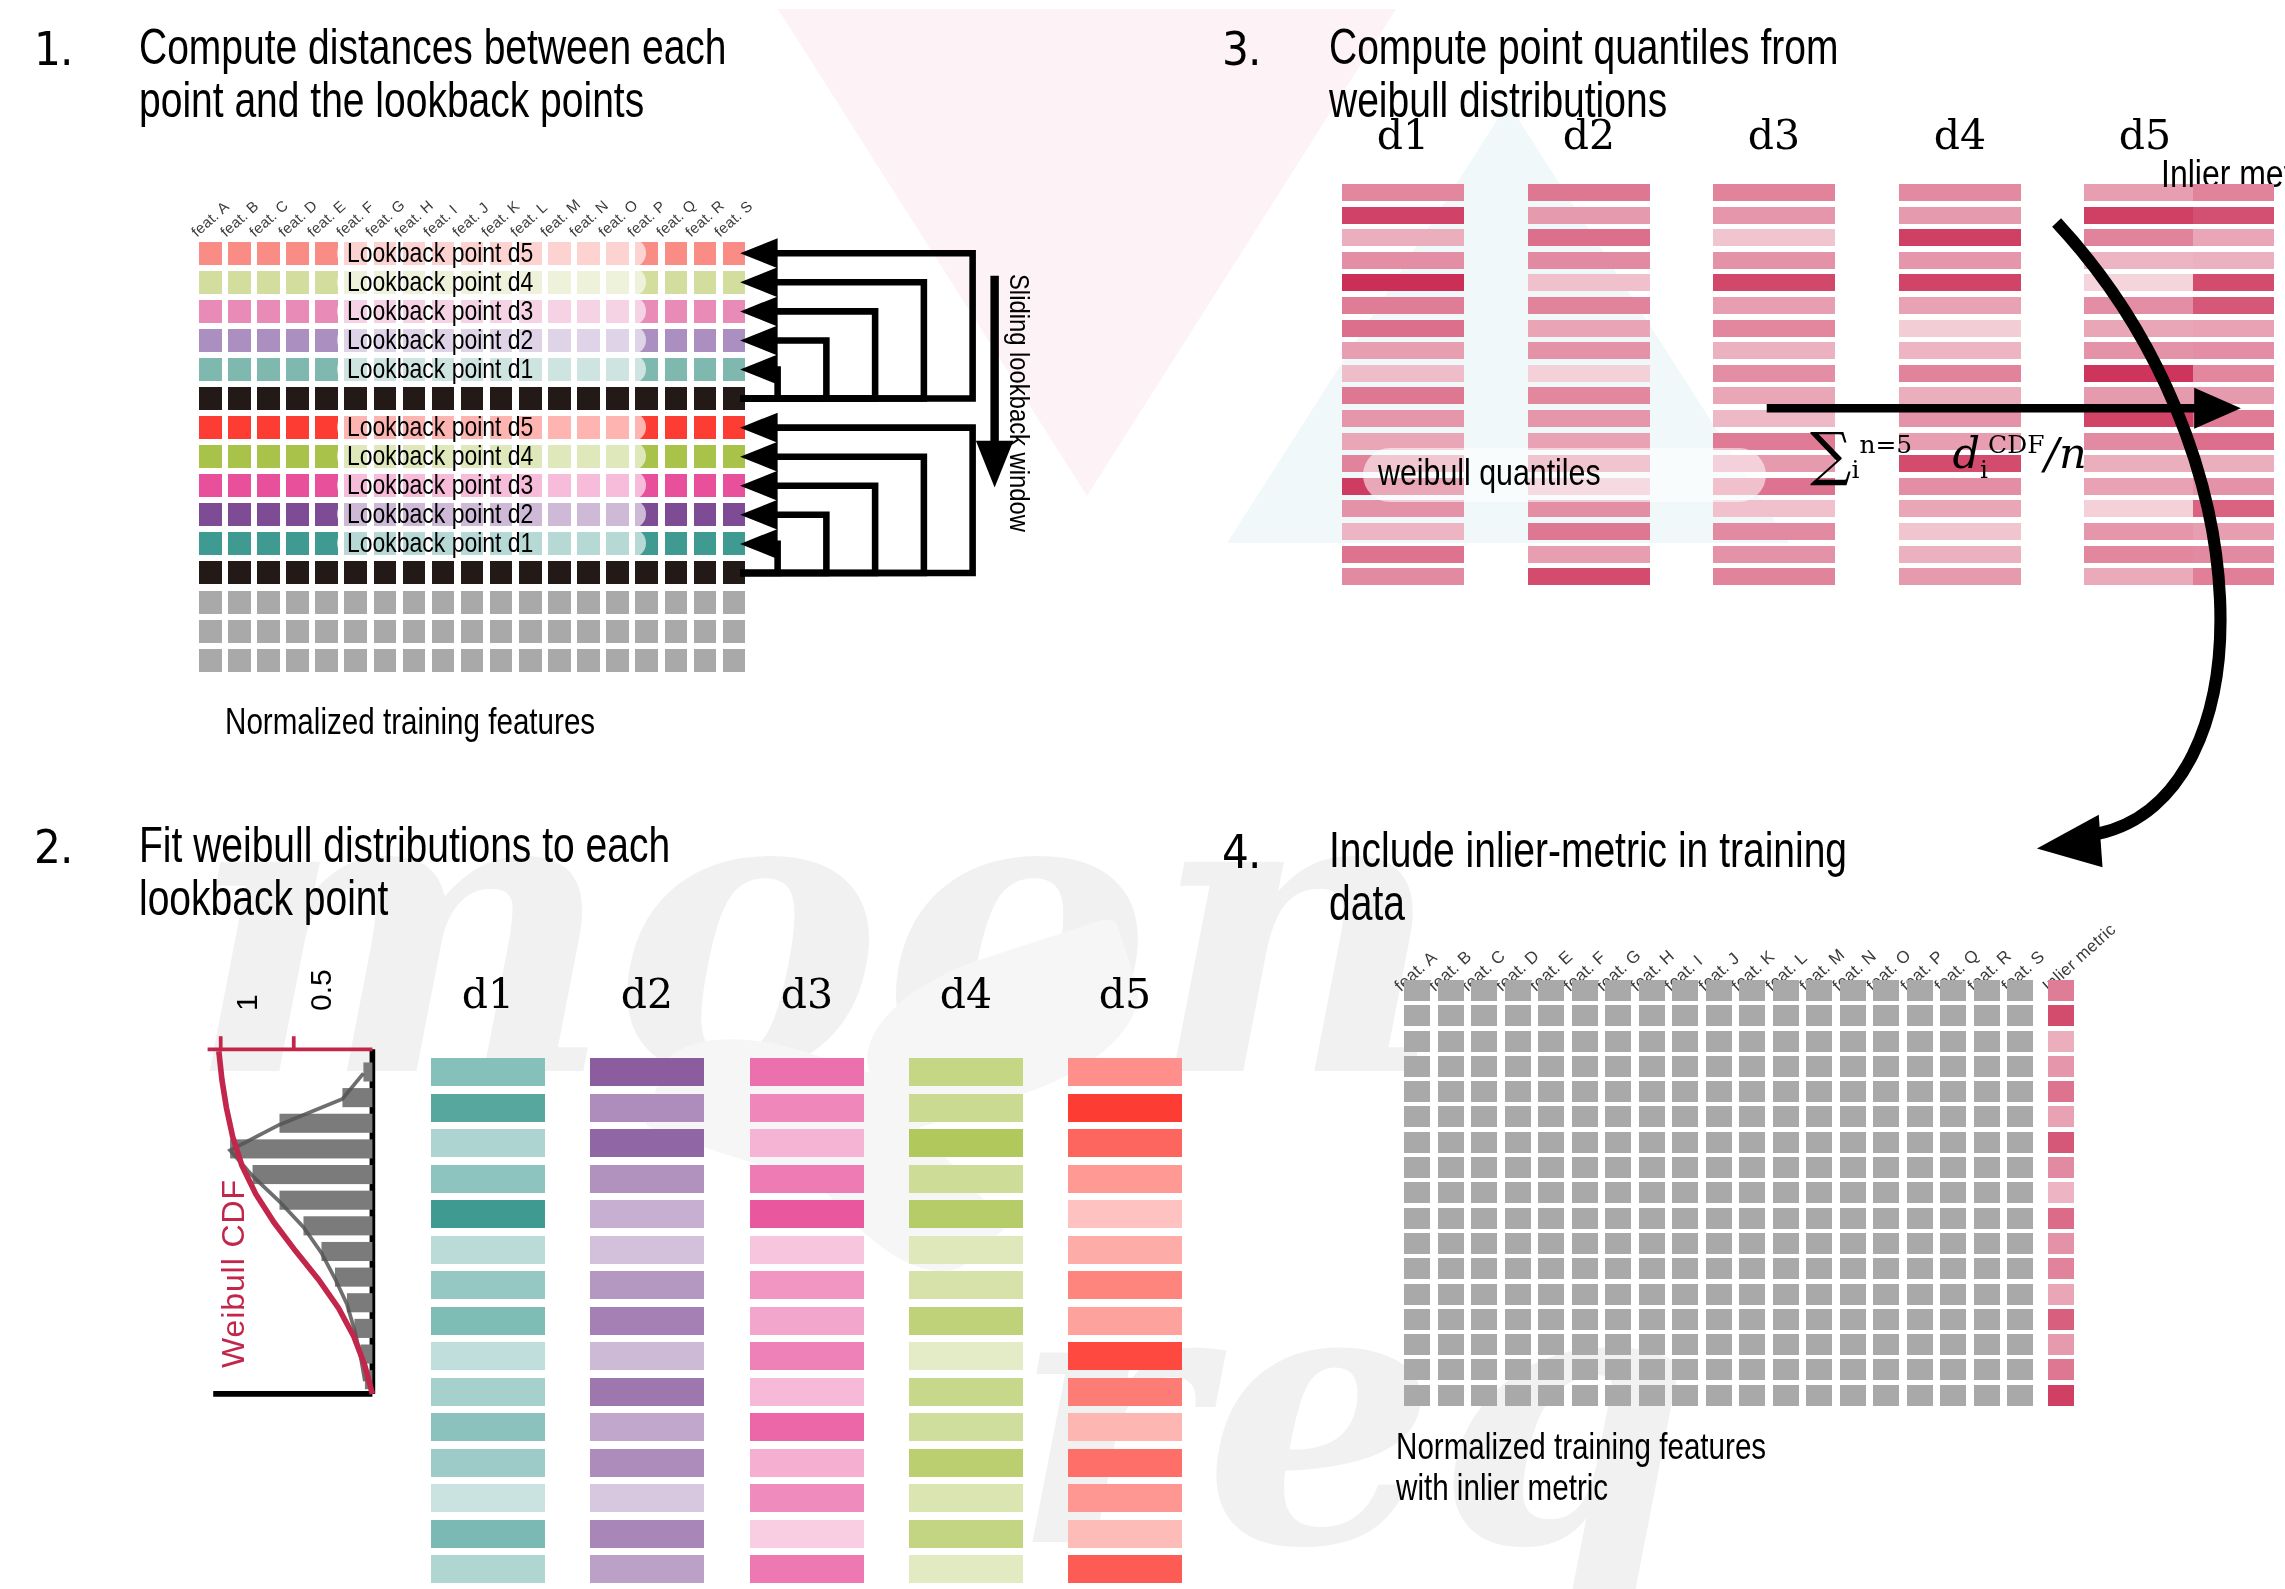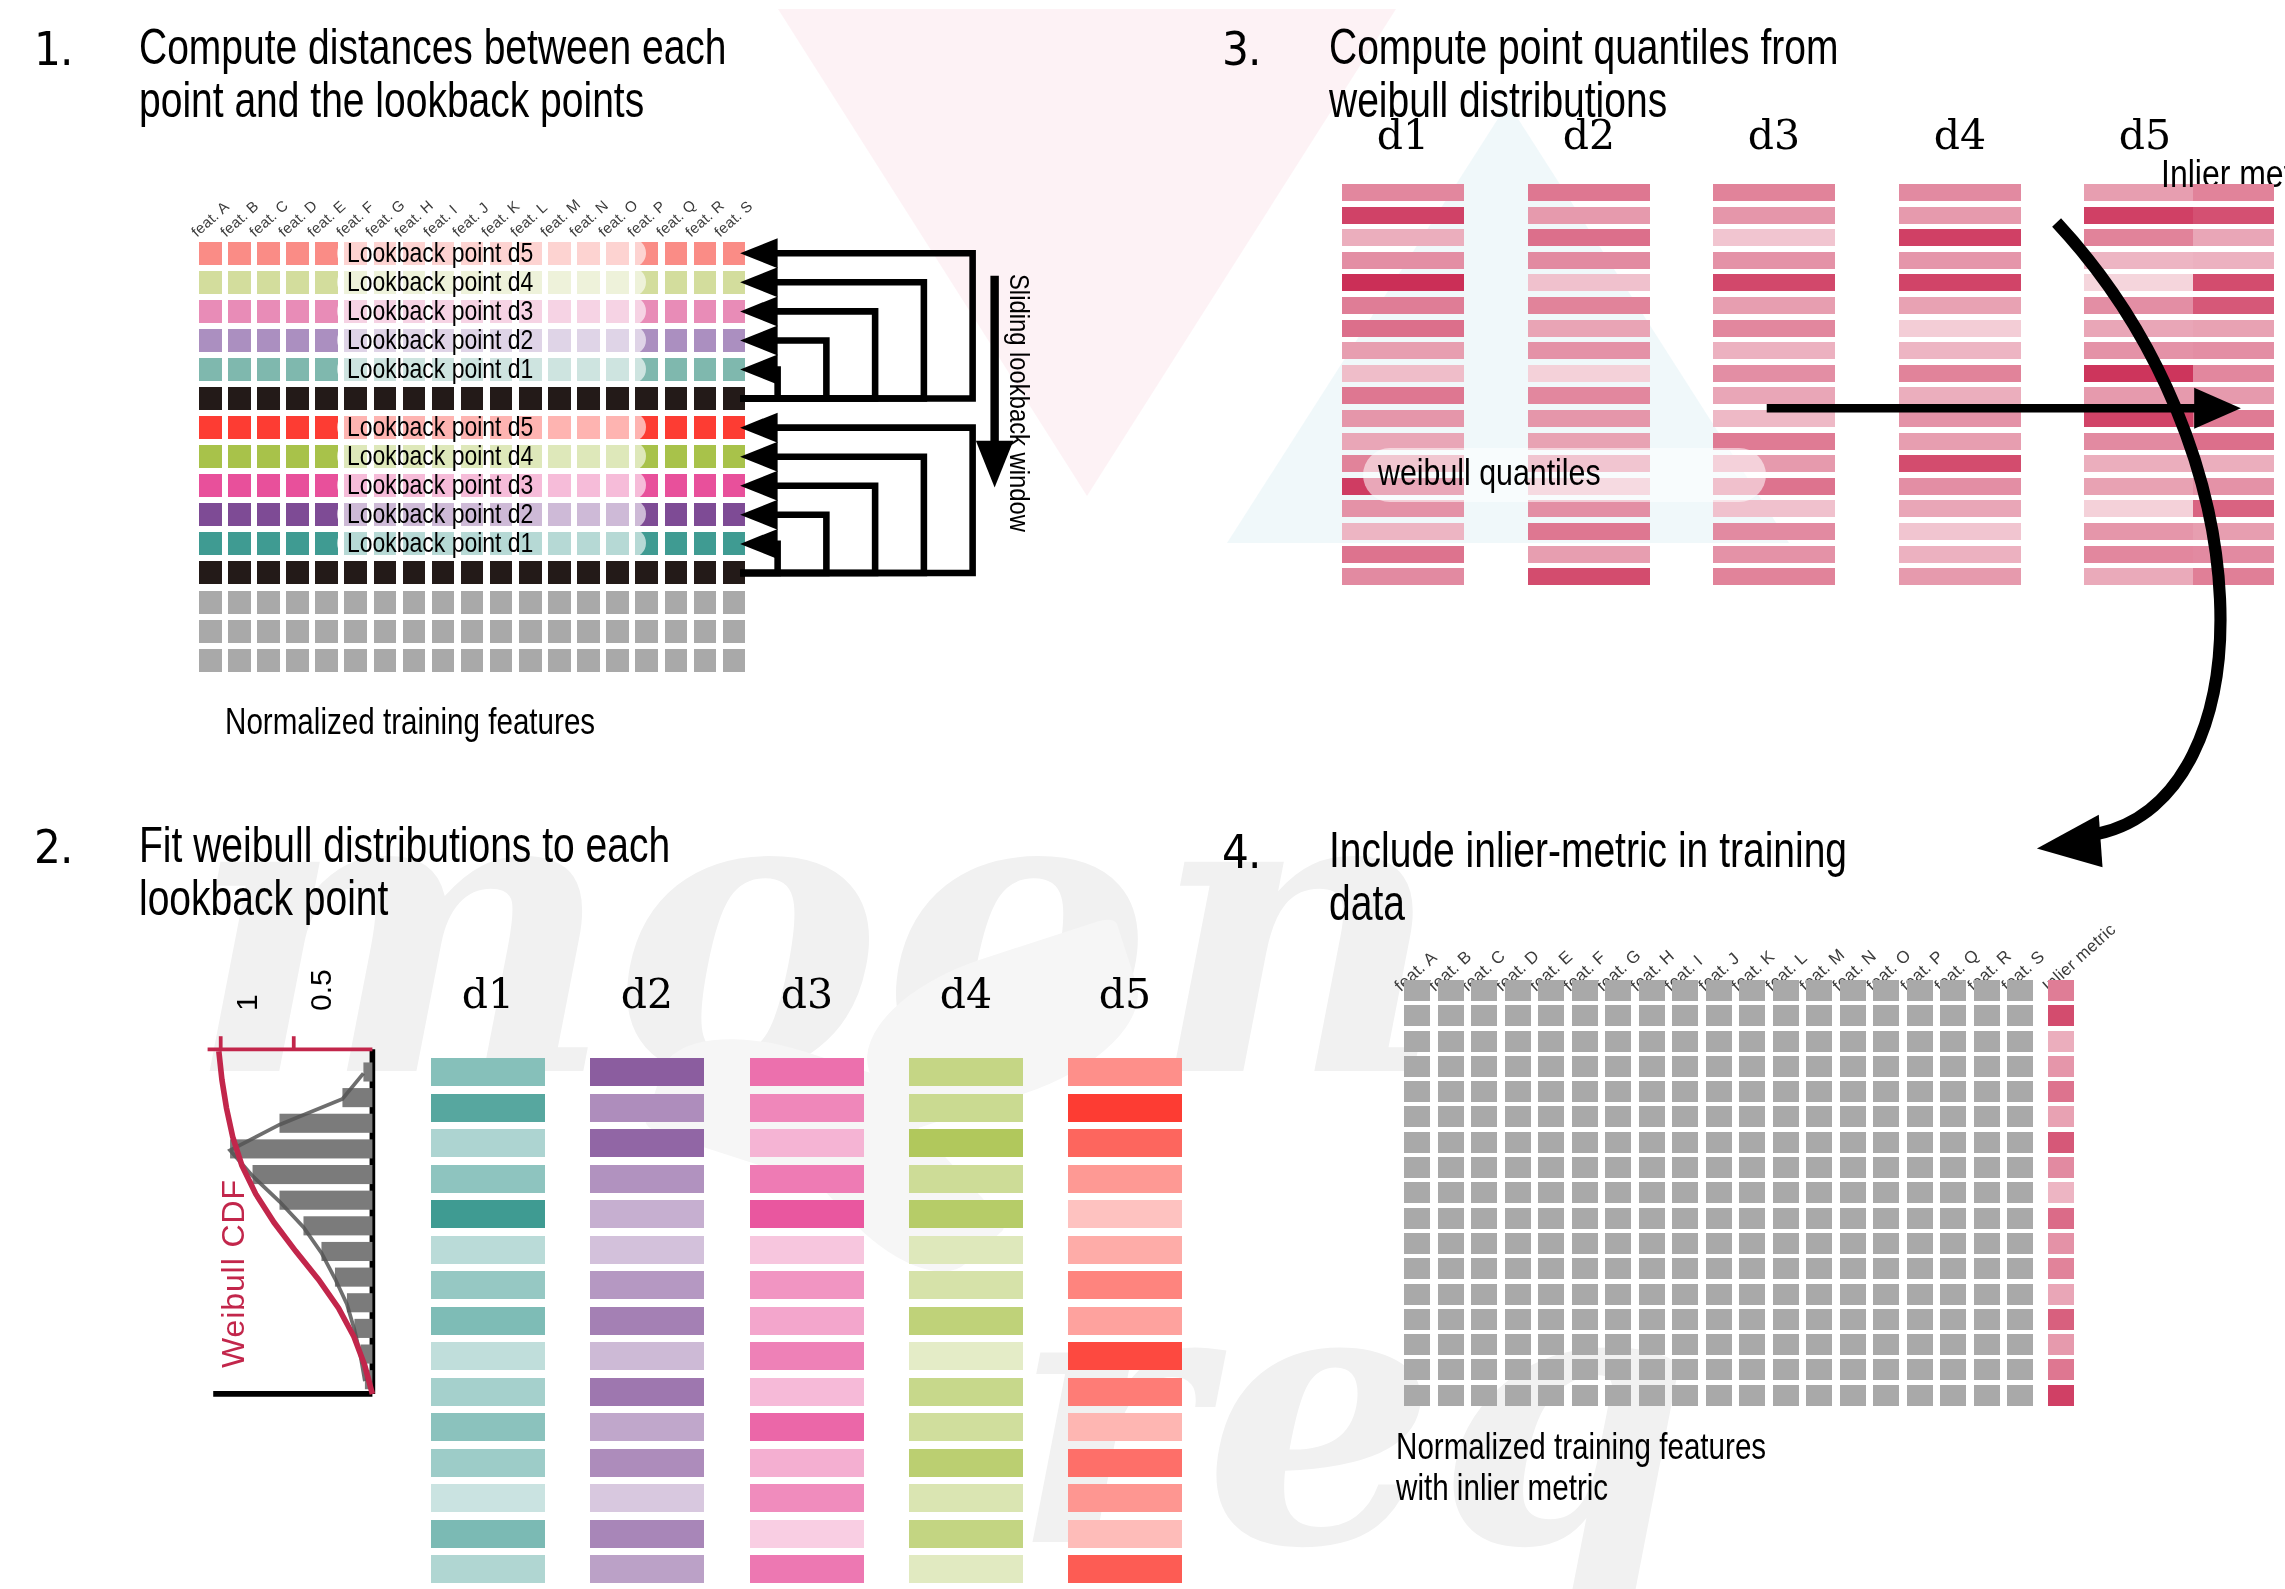--- a/index.html
+++ b/index.html
@@ -781,20 +781,25 @@
           <div class="bar" style="height: 17px; margin-bottom: 5.6px; background: rgb(226, 138, 161);"></div>
           <div class="bar" style="height: 17px; margin-bottom: 5.6px; background: rgb(224, 127, 151);"></div>
         </div>
       </div>
 
     <svg class="svg-layer" width="506" height="56" style="left:553px;top:384px;" viewBox="0 0 540 60">
       <line x1="4" y1="26" x2="470" y2="26" stroke="#000" stroke-width="9"></line>
       <polygon points="512,26 462,4 462,48" fill="#000"></polygon>
     </svg>
 
+    <div class="formula" style="left:601px;top:420px;">
+      <span class="sum">∑</span><sub>i</sub><sup>n=5</sup>
+      <span style="display:inline-block;width:13px;"></span>
+      <i>d</i><sub>i</sub><sup>CDF</sup><i>/n</i>
+    </div>
   </div>
 
   <div class="panel" style="left:0;top:796px;width:1143px;height:793px;">
     <div class="step-num" style="left:34px;top:22.5px;">2.</div>
     <div class="panel-title" style="left:139px;top:22.5px;width:956px;">Fit weibull distributions to each
 lookback point</div>
 
     <div class="cdfplot" style="left:187px;top:223px;width:206px;height:394px;">
       <svg id="cdf-svg" width="206" height="394" viewBox="0 0 220 420">
           <line x1="28" y1="400" x2="198" y2="400" stroke="#000" stroke-width="6"></line>

